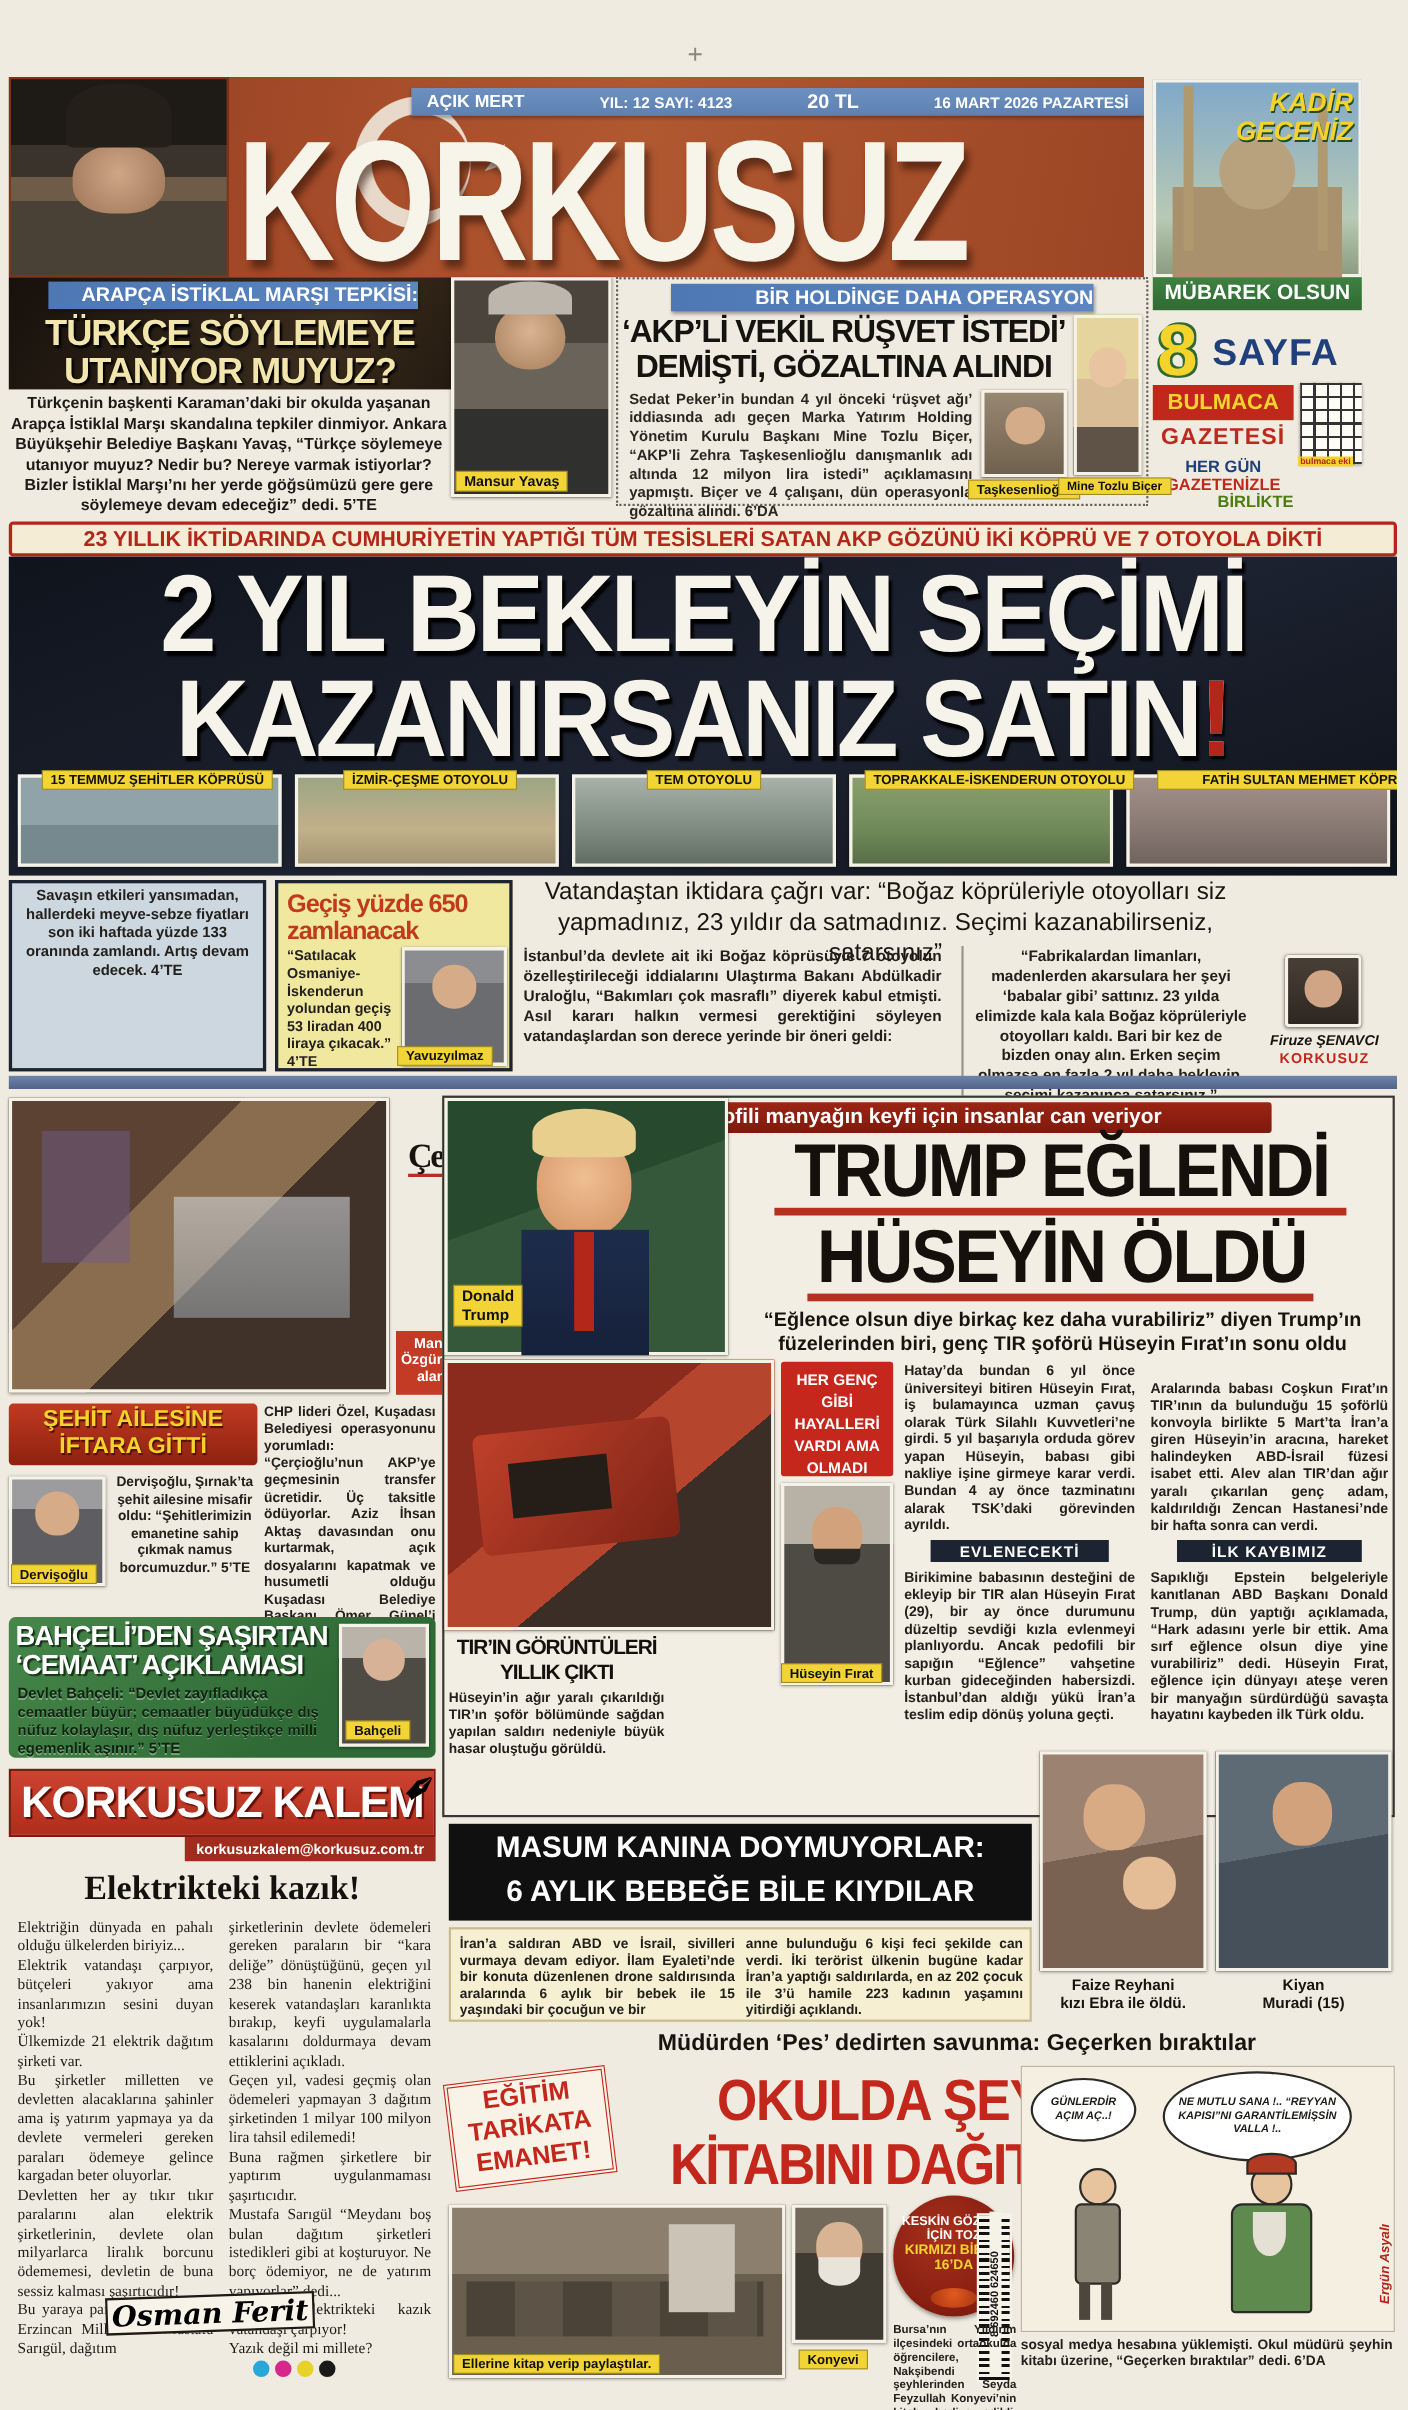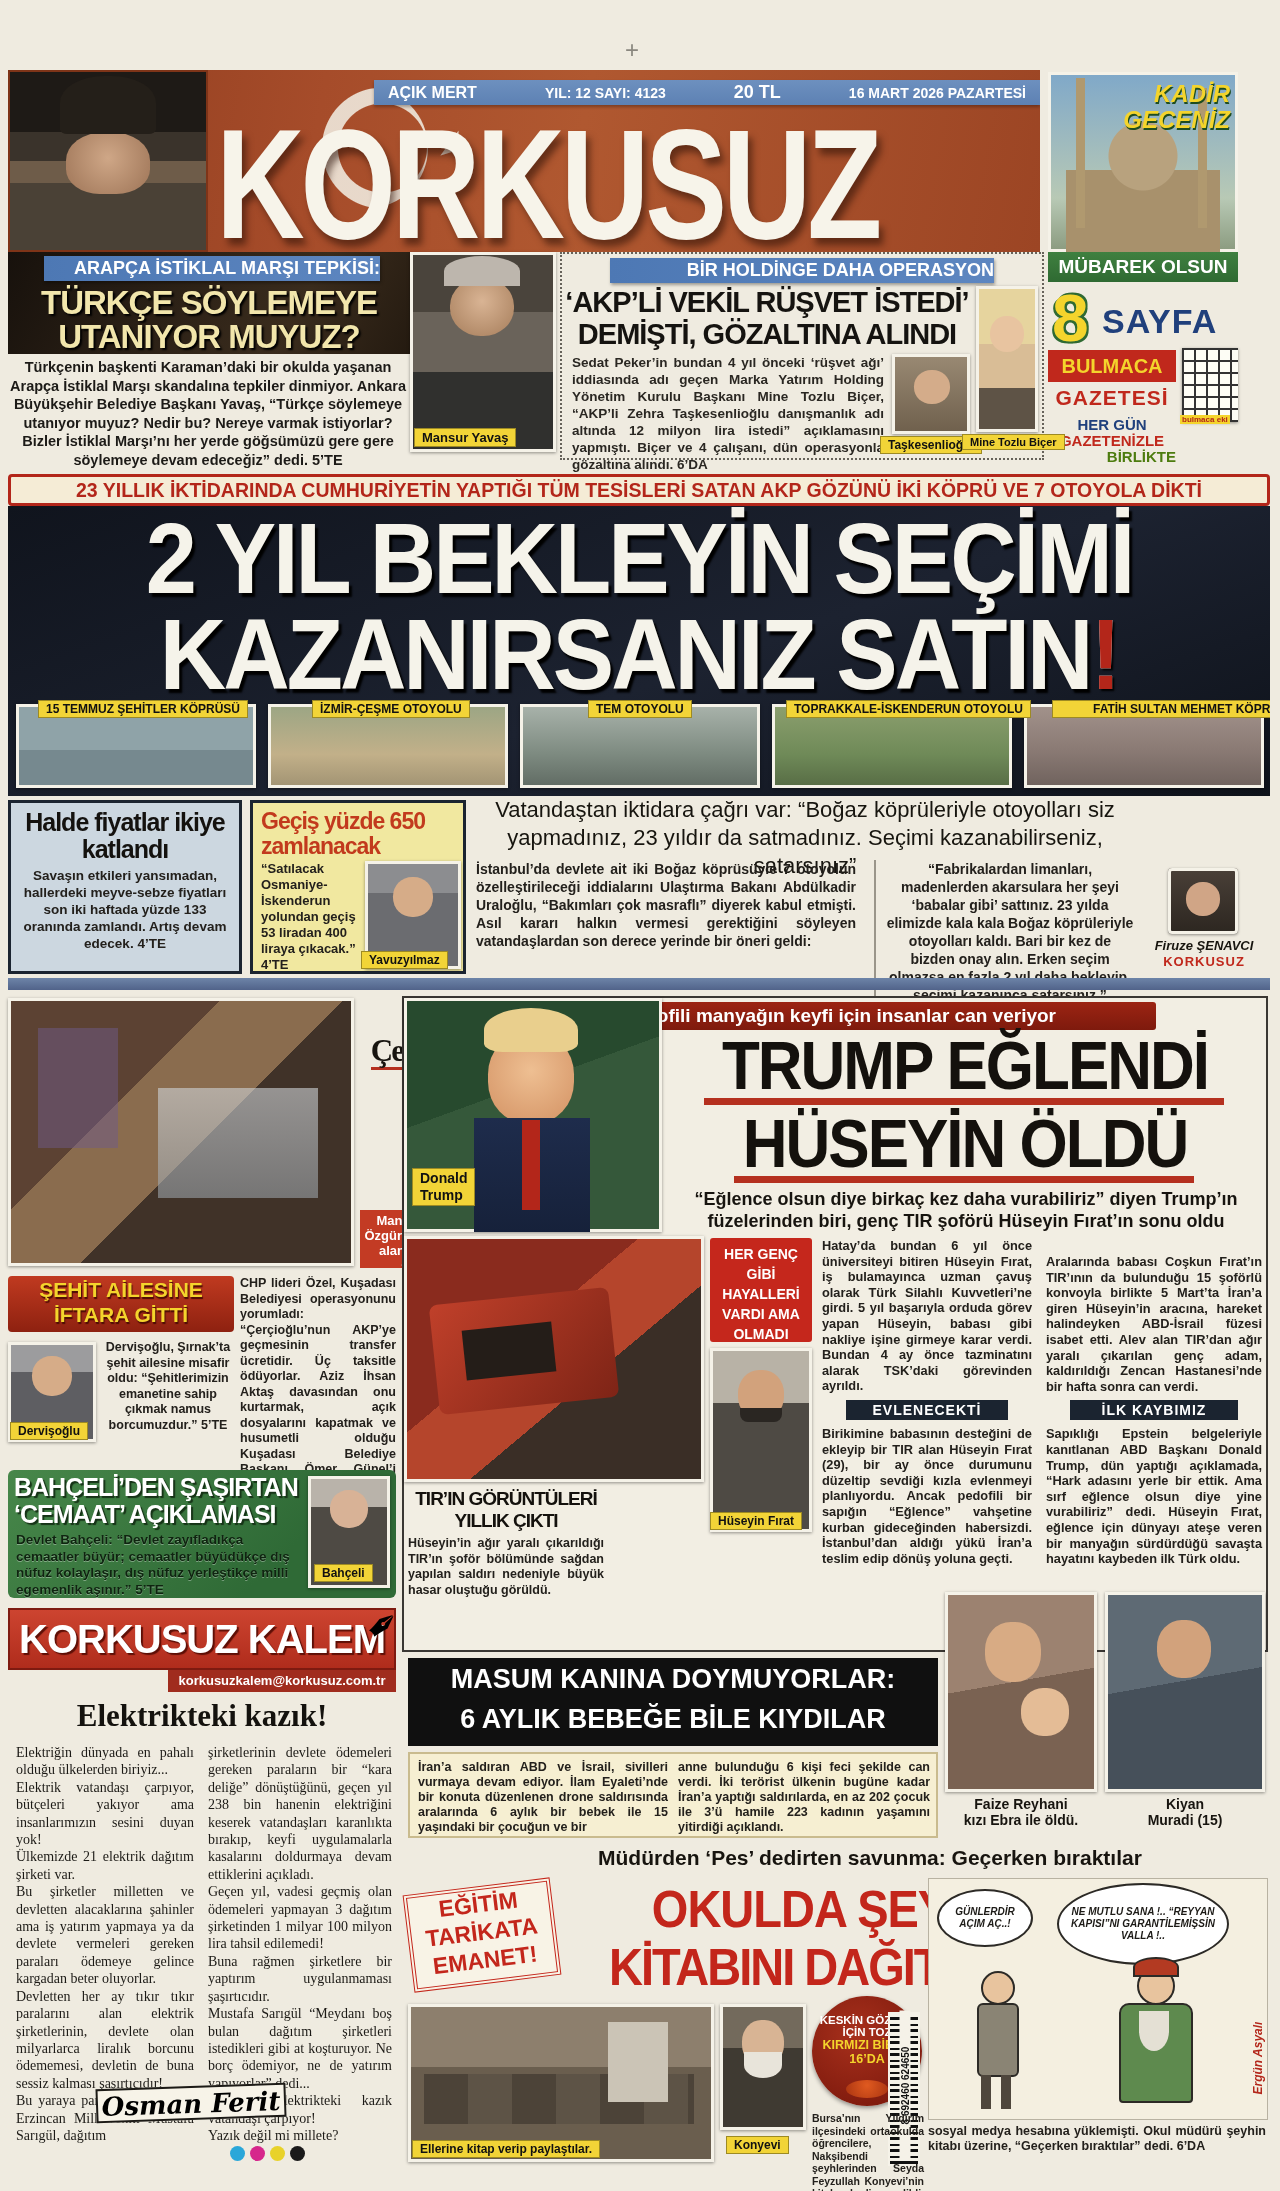--- a/index.html
+++ b/index.html
@@ -108,21 +108,20 @@
     <div class="a ph" style="left:764px;top:198px;width:240px;height:84px;background:linear-gradient(180deg,#8da06f,#6f8a58 60%,#566b44);"></div>
     <div class="a ph" style="left:1016px;top:198px;width:240px;height:84px;background:linear-gradient(180deg,#a3938c,#8a7a74 55%,#6e615c);"></div>
     <div class="a cap" style="left:30px;top:194px;font-size:12px;">15 TEMMUZ ŞEHİTLER KÖPRÜSÜ</div>
     <div class="a cap" style="left:304px;top:194px;font-size:12px;">İZMİR-ÇEŞME OTOYOLU</div>
     <div class="a cap" style="left:580px;top:194px;font-size:12px;">TEM OTOYOLU</div>
     <div class="a cap" style="left:778px;top:194px;font-size:12px;">TOPRAKKALE-İSKENDERUN OTOYOLU</div>
     <div class="a cap" style="left:1044px;top:194px;font-size:12px;padding-left:40px;">FATİH SULTAN MEHMET KÖPRÜSÜ</div>
   </div>
 
   <div class="a" style="left:8px;top:800px;width:234px;height:174px;background:#ccd7e0;border:3px solid #1b2430;box-sizing:border-box;">
-    <div style="margin:6px 6px 4px;text-align:center;font-weight:900;font-size:25px;line-height:27px;letter-spacing:-1px;color:#14120f;">Halde fiyatlar ikiye katlandı</div>
     <div style="margin:2px 10px;text-align:center;font-weight:700;font-size:13.5px;line-height:17px;color:#23201c;">Savaşın etkileri yansımadan, hallerdeki meyve-sebze fiyatları son iki haftada yüzde 133 oranında zamlandı. Artış devam edecek. 4’TE</div>
   </div>
   <div class="a" style="left:250px;top:800px;width:216px;height:174px;background:#f1e8a0;border:3px solid #1b2430;box-sizing:border-box;">
     <div style="margin:6px 8px 2px;font-weight:900;font-size:23px;line-height:25px;letter-spacing:-1px;color:#c23a1d;">Geçiş yüzde 650 zamlanacak</div>
     <div style="margin:2px 8px;width:104px;font-weight:700;font-size:13px;line-height:16px;color:#23201c;">“Satılacak Osmaniye-İskenderun yolundan geçiş 53 liradan 400 liraya çıkacak.” 4’TE</div>
     <div class="a ph" style="left:112px;top:58px;width:96px;height:108px;background:linear-gradient(180deg,#8c8d90 0 30%,#6b6c70 30% 100%);">
       <div class="a" style="left:28px;top:16px;width:40px;height:40px;border-radius:48%;background:#d6ac88;"></div>
     </div>
     <div class="a cap" style="left:108px;top:148px;font-size:12px;">Yavuzyılmaz</div>
   </div>

